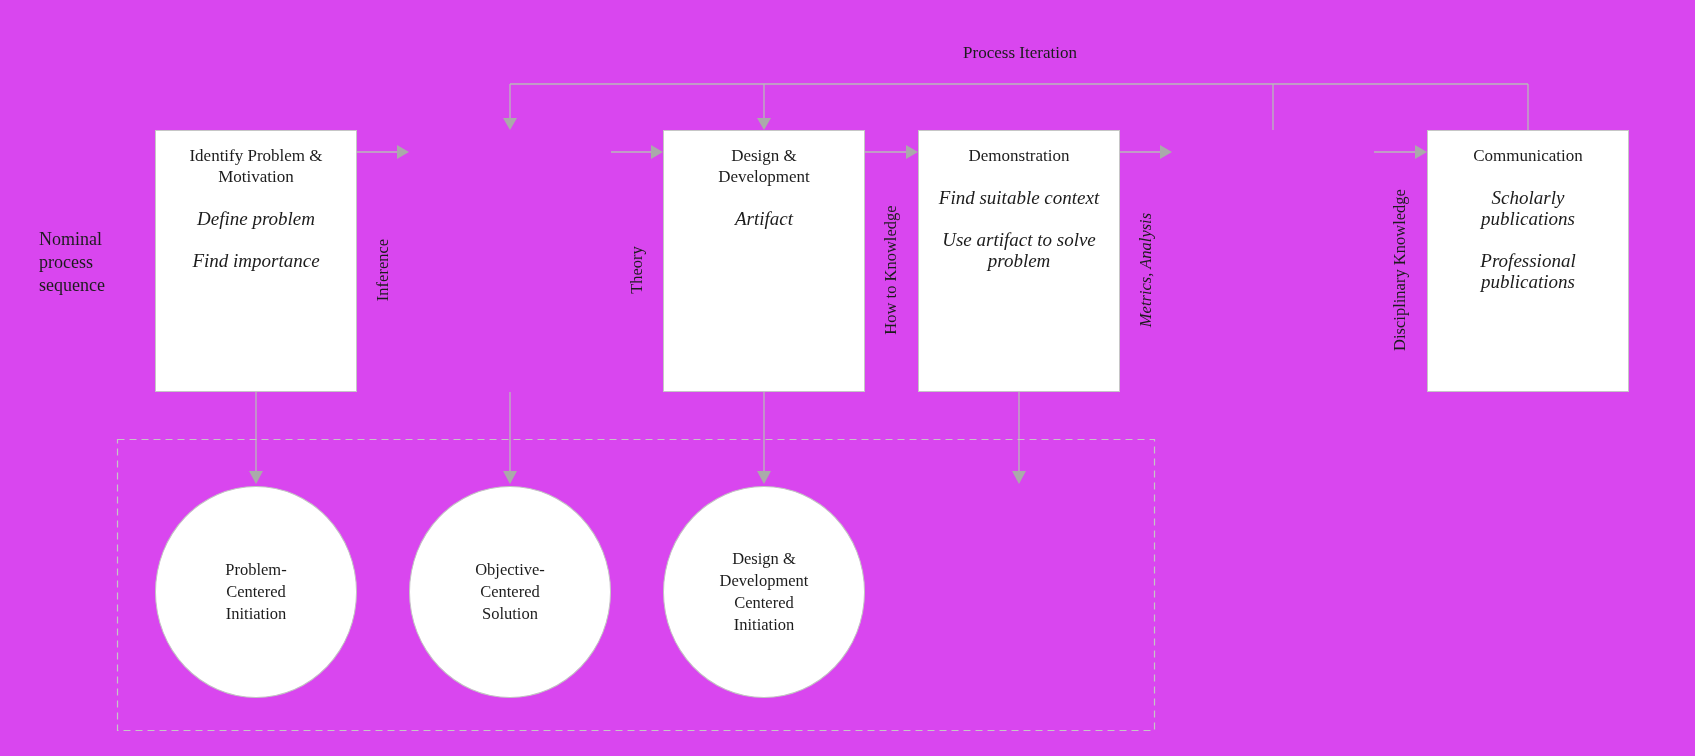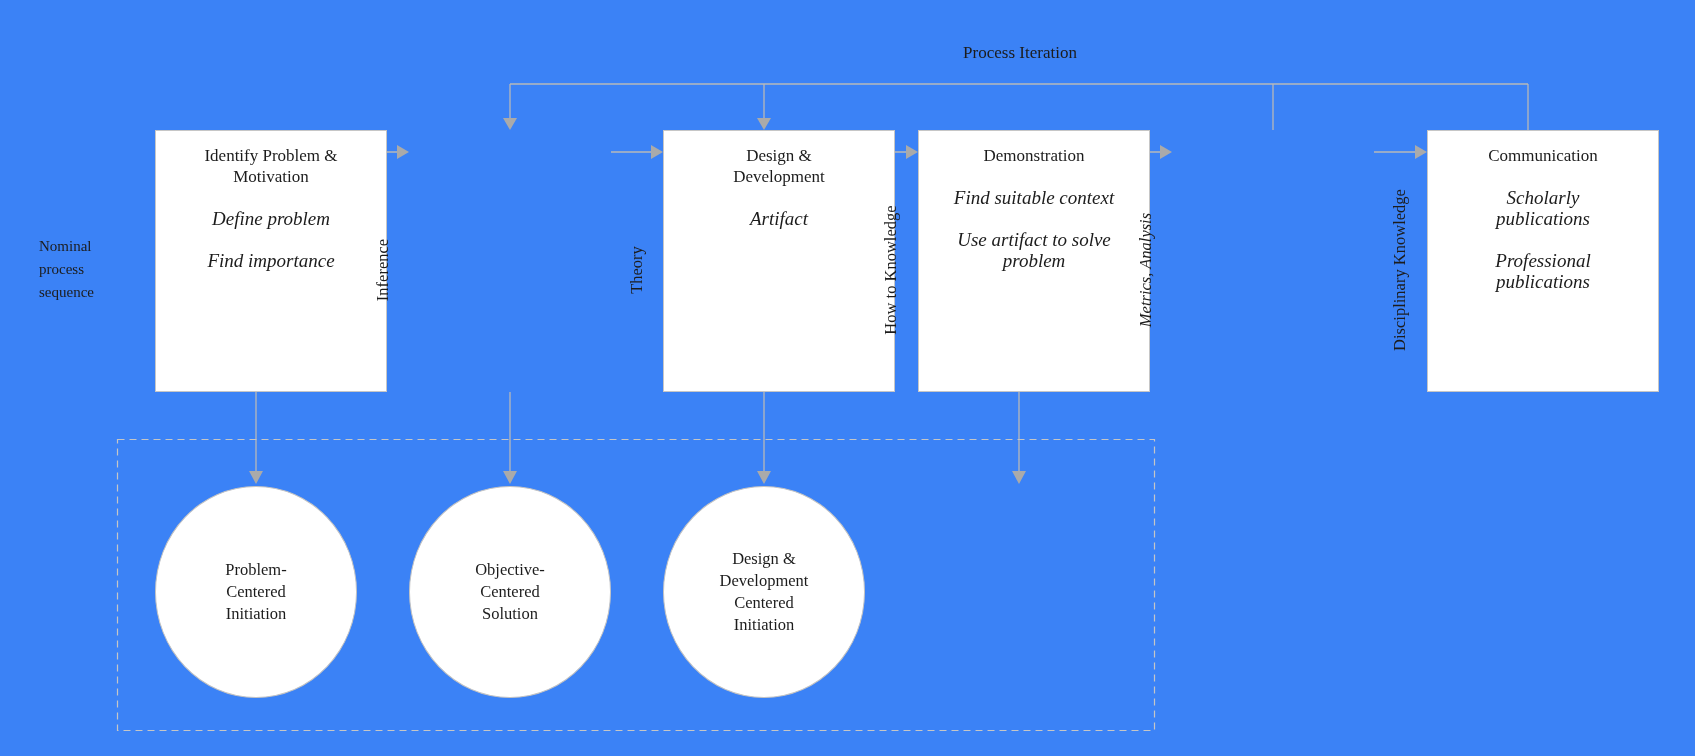--- a/index.html
+++ b/index.html
@@ -1,26 +1,26 @@
 <!DOCTYPE html>
 <html><head>
 <meta charset="utf-8">
 <style>
   html,body { margin:0; padding:0; background:#ffffff; }
   .canvas {
-    position:relative; width:1695px; height:756px; background:#3b82f6;
+    position:relative; width:1695px; height:756px; background:#d946ef;
     font-family:"Liberation Serif", serif; color:#1c1c1c; overflow:hidden;
   }
   .connectors { position:absolute; left:0; top:0; width:1695px; height:756px; }
   .connectors line, .connectors rect { stroke:#b9b9b9; stroke-width:1.3; fill:none; }
   .connectors polygon { fill:#aaaaaa; stroke:none; }
   .connectors rect.dashed { stroke:#c6c6c6; stroke-dasharray:7 5; stroke-width:1.2; }
 
   .stage-box {
-    position:absolute; top:130px; width:232px; height:262px;
+    position:absolute; top:130px; width:202px; height:262px;
     border:1px solid #c6c6c6; box-sizing:border-box;
     background:#ffffff; text-align:center;
   }
   .box-title { margin:14px 6px 0 6px; font-size:17px; line-height:21px; white-space:pre-line; }
   .box-note  { margin:21px 8px 0 8px; font-size:19px; line-height:21px; font-style:italic; white-space:pre-line; }
 
   .vlabel {
     position:absolute; top:259px; width:220px; height:22px; line-height:22px;
     text-align:center; font-size:16.5px; transform:rotate(-90deg);
   }
@@ -32,22 +32,22 @@
     display:flex; align-items:center; justify-content:center;
     text-align:center; font-size:16.5px; line-height:22px; white-space:pre-line;
     background:#ffffff;
   }
 
   .top-label {
     position:absolute; left:920px; top:43px; width:200px;
     text-align:center; font-size:17px; line-height:20px;
   }
   .left-label {
-    position:absolute; left:39px; top:235px;
-    font-size:15px; line-height:23px; white-space:pre-line;
+    position:absolute; left:39px; top:228px;
+    font-size:18px; line-height:23px; white-space:pre-line;
   }
 </style>
 </head>
 <body>
 
 <div class="canvas">
 
   <svg class="connectors" width="1695" height="756" viewBox="0 0 1695 756">
 
     <g>

